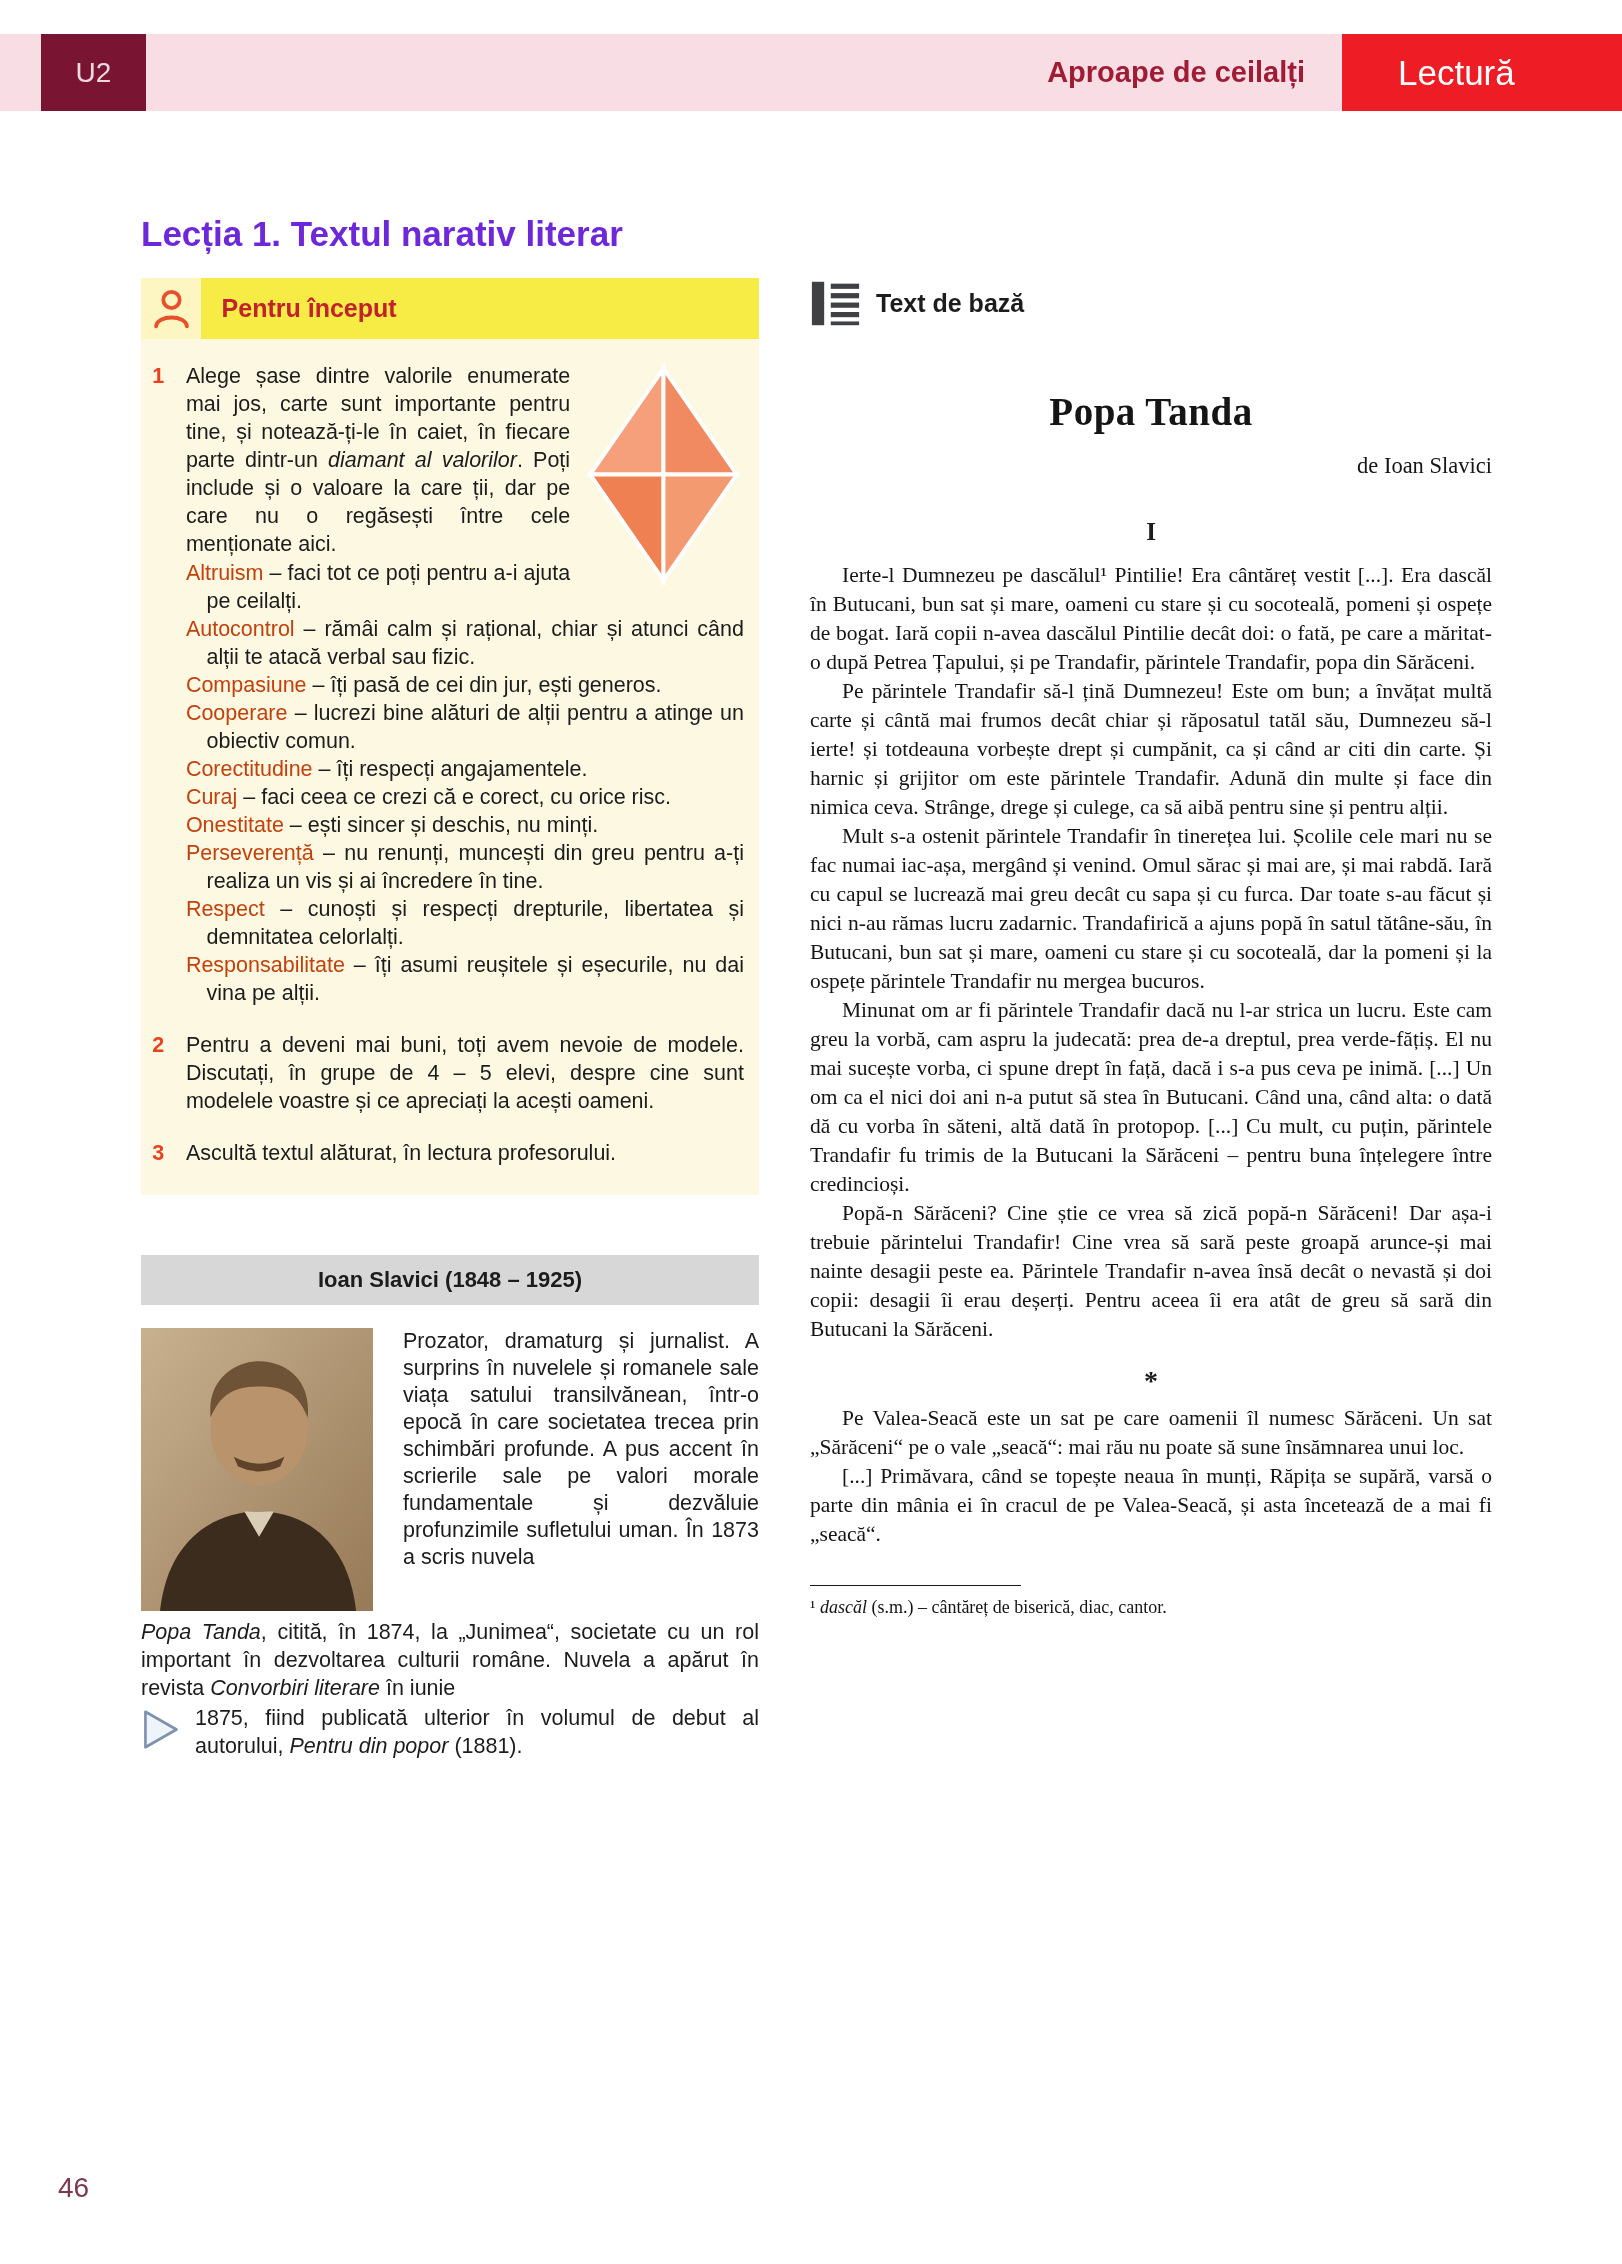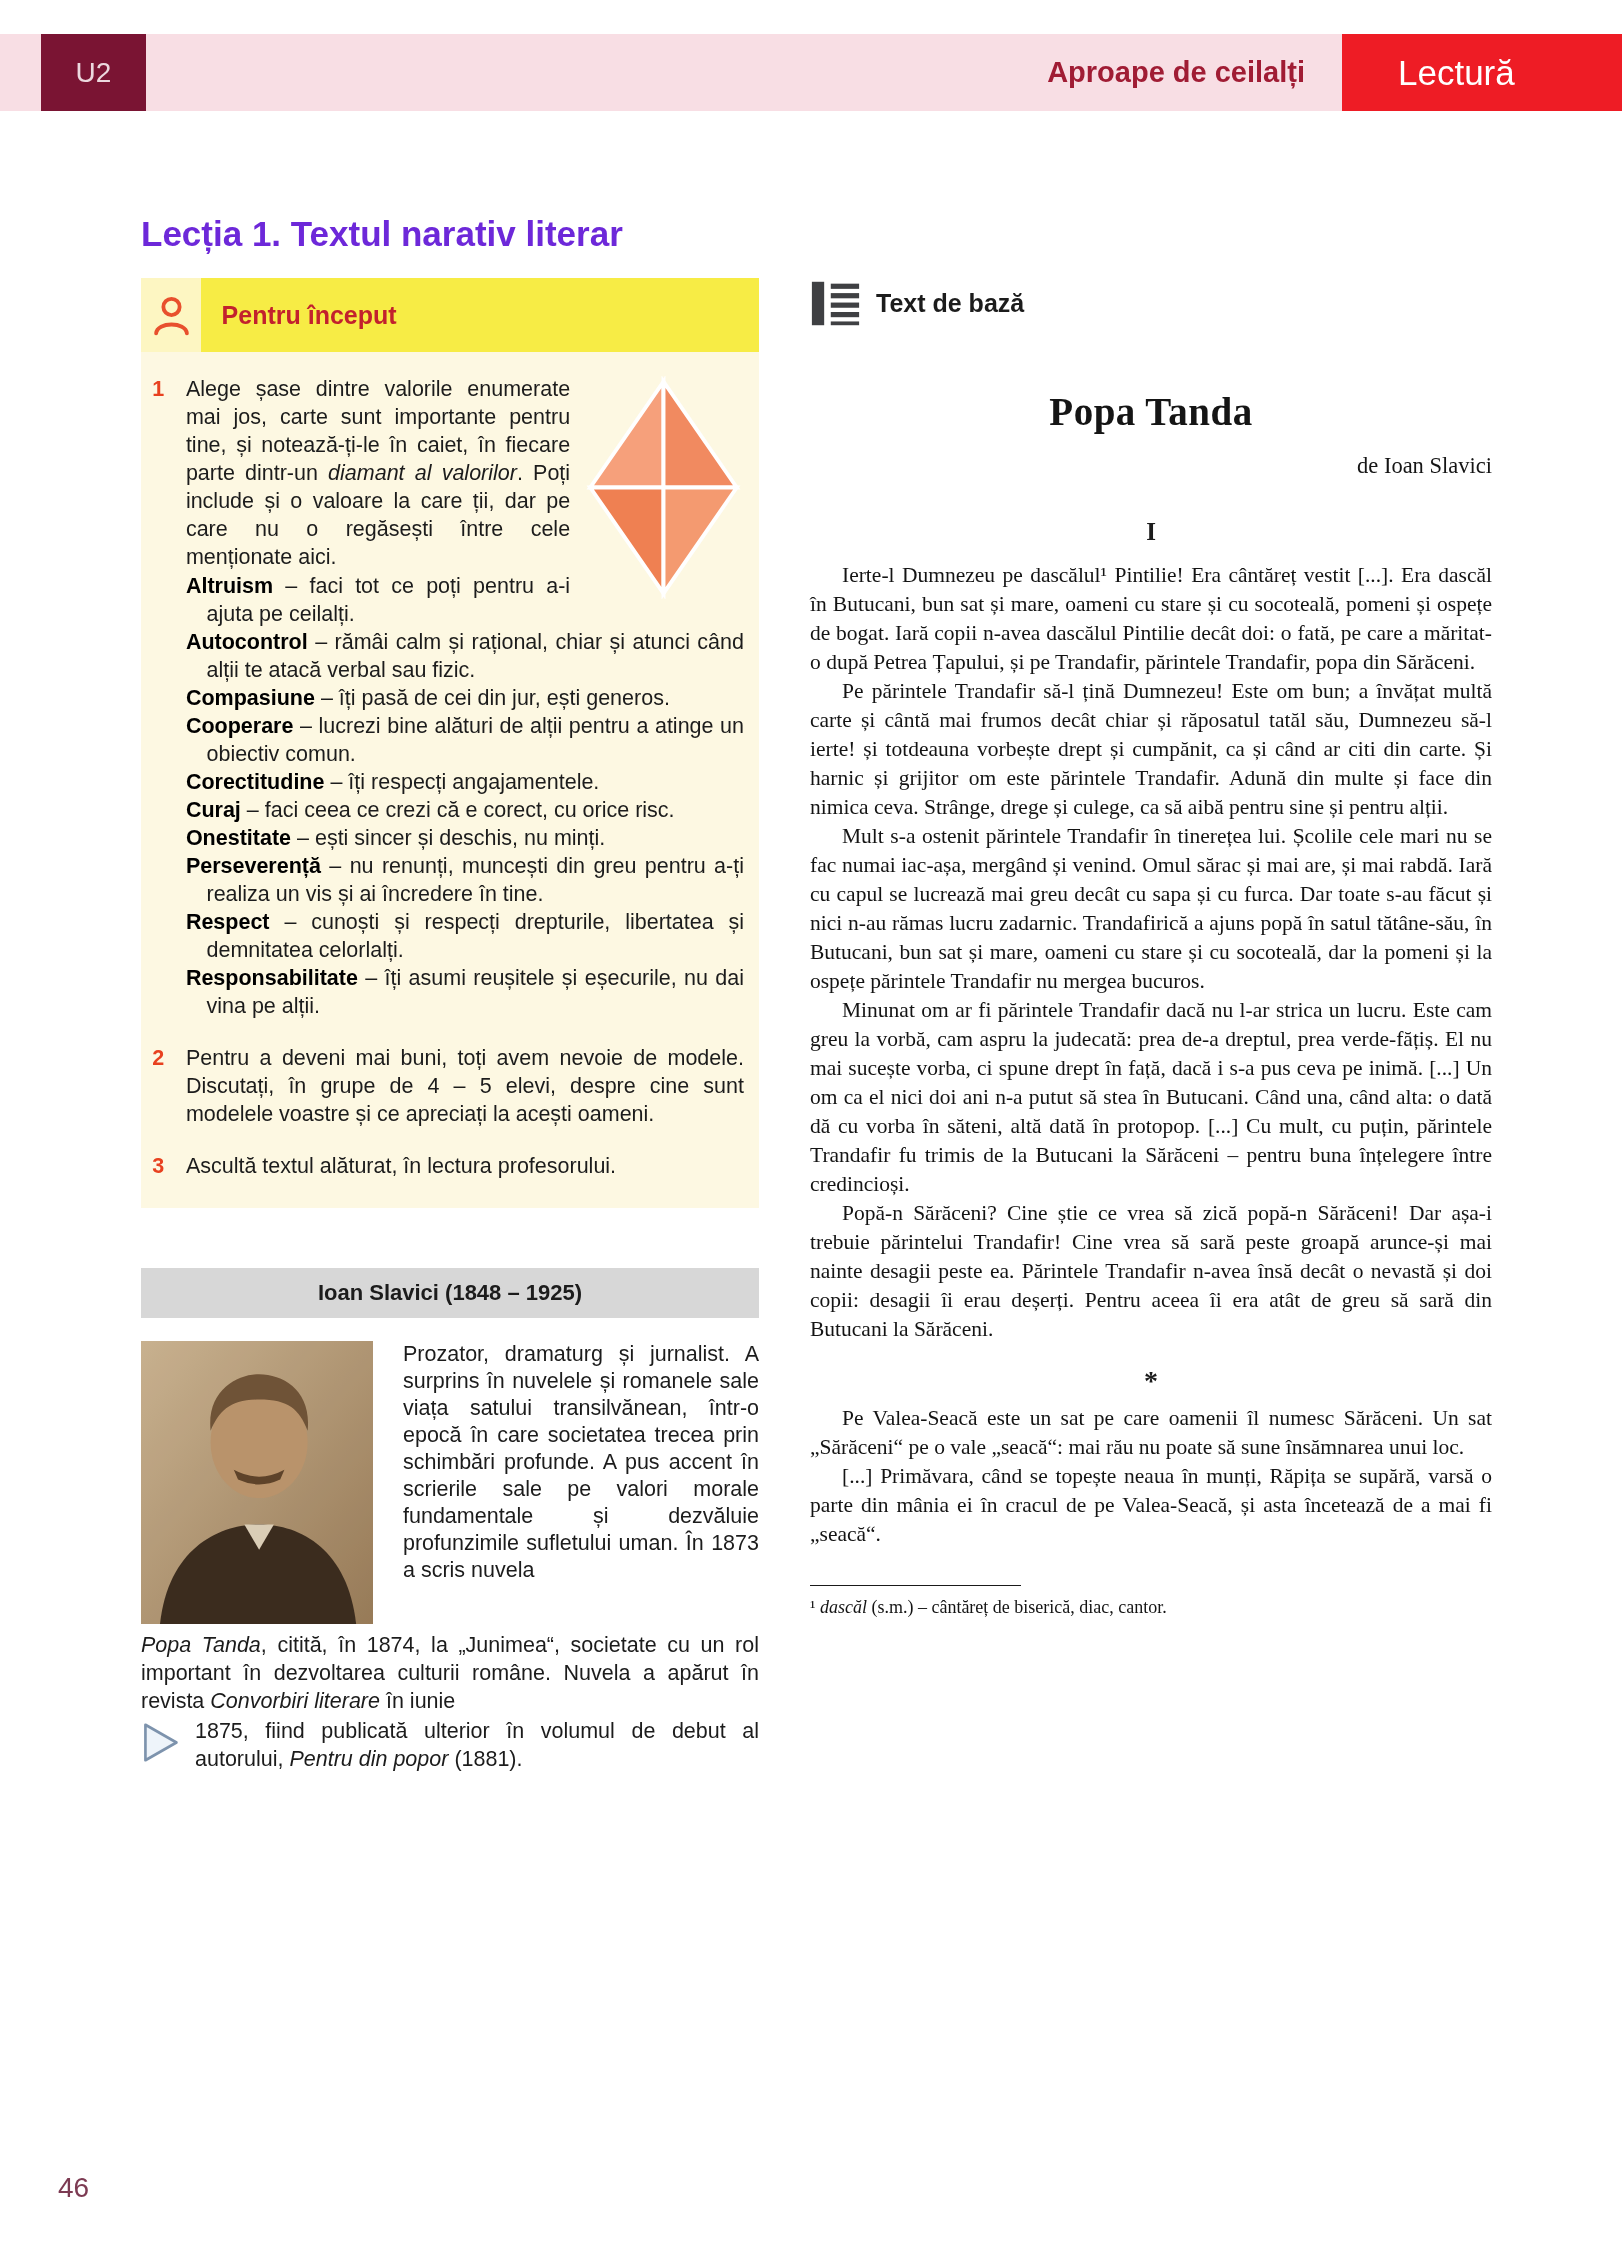--- a/index.html
+++ b/index.html
@@ -15,33 +15,33 @@
 
   
   .content { position:absolute; top:214px; left:141px; right:131px; }
   .lesson-title { color:#6d28d9; font-size:35px; font-weight:bold; margin-bottom:24px; }
   .columns { display:flex; gap:51px; align-items:flex-start; }
   .col-left { flex:0 0 618px; }
   .col-right { flex:1; min-width:0; }
 
   
   .intro-panel { background:#fdf8e2; }
-  .intro-header { display:flex; height:74px;justify-content:center; }
+  .intro-header { display:flex; height:61px;justify-content:center; }
   .intro-header .icon-cell { flex:0 0 60px; background:#fdf6c2; display:flex; align-items:center; justify-content:center; }
   .intro-header .label-cell { flex:1; background:#f7ec45; display:flex; align-items:center; padding-left:20.6px; color:#c2212d; font-weight:bold; font-size:25px; }
   .intro-body { padding:22.5px 15px 28px 11.2px; font-size:21.5px; line-height:28px; }
   .exercise { display:flex; gap:11.2px; }
   .exercise + .exercise { margin-top:24px; }
   .exercise .num { flex:0 0 22.5px; color:#e8411f; font-weight:bold; }
   .exercise .ex-content { flex:1; min-width:0; text-align:justify; }
   .diamond-wrap { float:right; width:157px; height:223px; margin:1.9px 1.9px 5.6px 15px; }
   .diamond-wrap svg { width:100%; height:100%; }
   .values-list { list-style:none; margin-top:1.9px; }
   .values-list li { padding-left:20.6px; text-indent:-20.6px; text-align:justify; }
-  .values-list .term { color:#000000; font-weight:bold; }
+  .values-list .term { color:#c2410c; font-weight:normal; }
 
   
   .author-panel { margin-top:60px; }
   .author-header { background:#d7d7d7; text-align:center; font-weight:bold; font-size:22px; padding:12px 7.5px; }
   .author-body { display:flex; gap:30px; margin-top:22.5px; }
   .portrait { flex:0 0 232px; height:283px; }
   .portrait svg { width:100%; height:100%; display:block; }
   .bio { flex:1; font-size:21.5px; line-height:27px; text-align:justify; }
   .bio2 { margin-top:7.5px; font-size:21.5px; line-height:28px; text-align:justify; }
   .bio3 { margin-top:1.9px; font-size:21.5px; line-height:28px; text-align:justify; }

